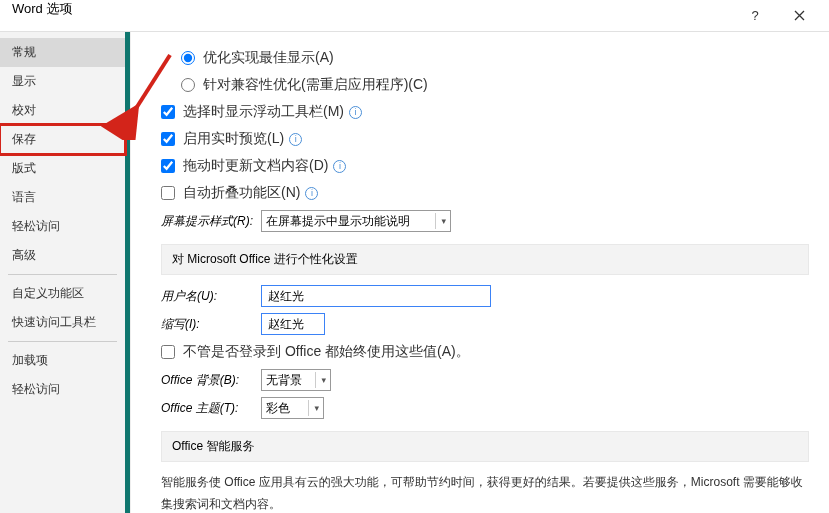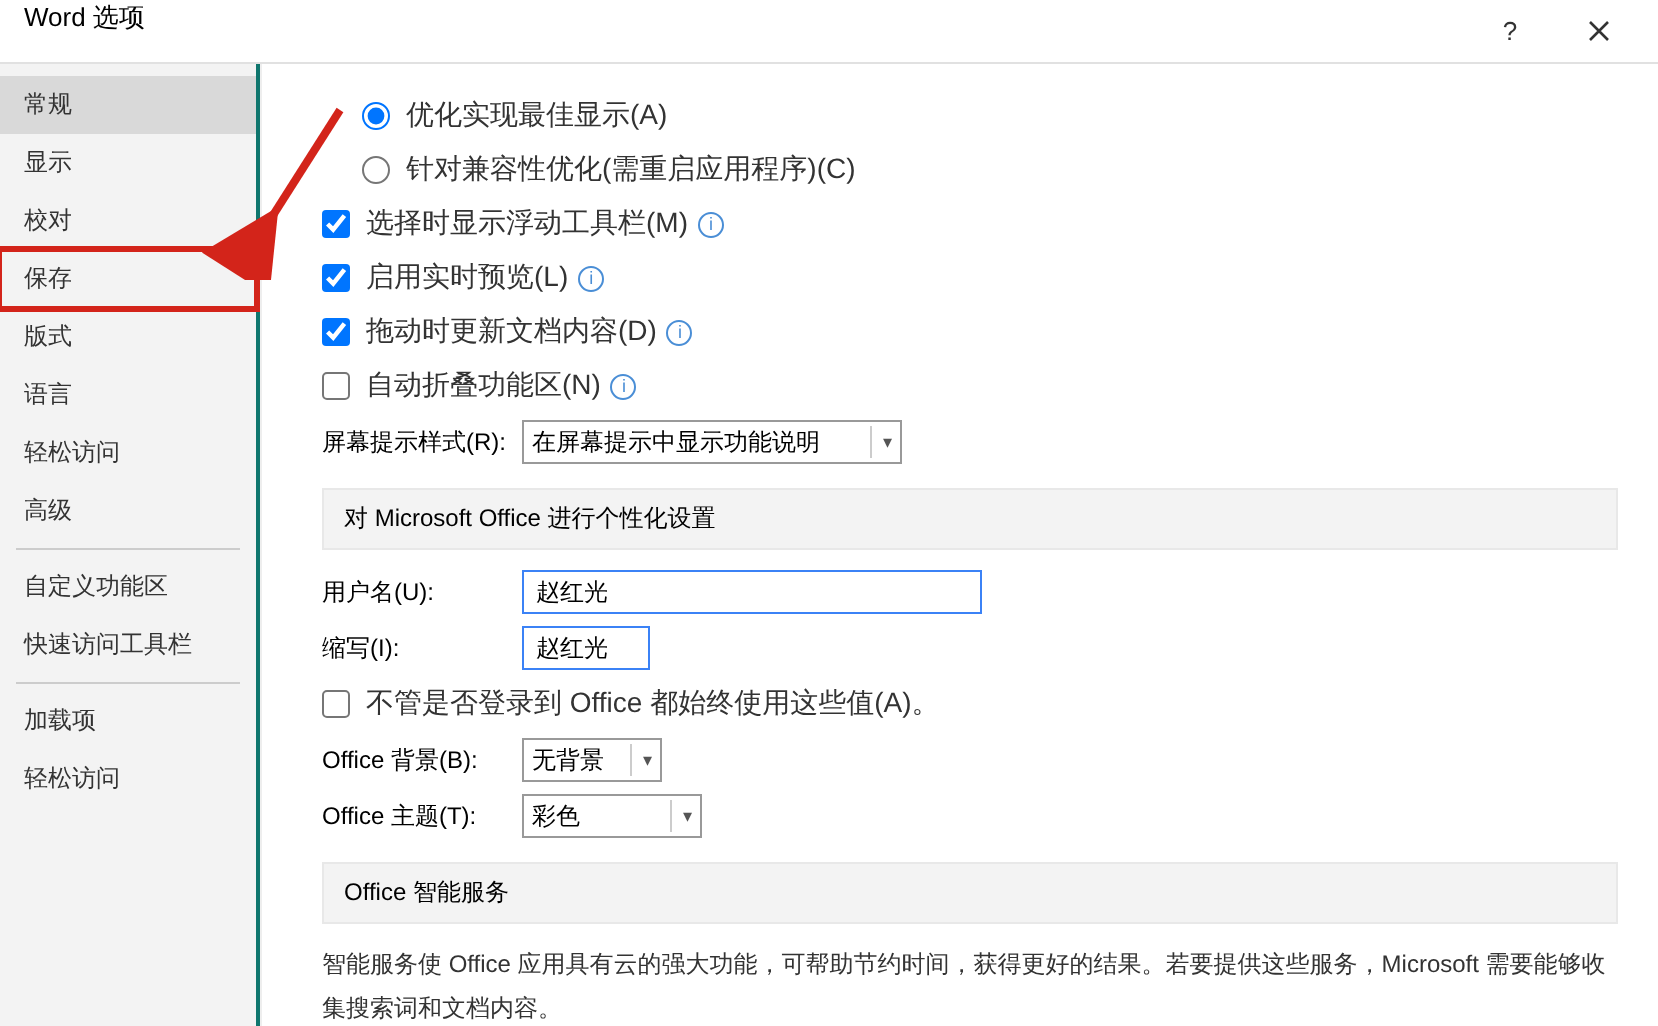--- a/index.html
+++ b/index.html
@@ -2,32 +2,32 @@
 <html><head>
 <meta charset="utf-8">
 <style>
 * { margin: 0; padding: 0; box-sizing: border-box; font-family: "Microsoft YaHei", "SimSun", Arial, sans-serif; font-size: 12px; }
 body { width: 829px; height: 513px; background: #fff; overflow: hidden; position: relative; }
 .titlebar { height: 32px; display: flex; align-items: flex-start; padding: 0 8px; border-bottom: 1px solid #e1e1e1; }
 .titlebar-title { flex: 1; padding-left: 4px; font-size: 13px; }
 .titlebar-btns { display: flex; }
 .titlebar-btn { width: 44px; height: 30px; display: flex; align-items: center; justify-content: center; font-size: 13px; color: #333; }
 .main { display: flex; height: calc(100% - 32px); }
-.sidebar { width: 130px; background: #f3f3f3; border-right: 2px solid #0f766e; padding: 6px 0; }
+.sidebar { width: 130px; background: #f3f3f3; border-right: 5px solid #0f766e; padding: 6px 0; }
 .sidebar-item { padding: 6px 12px; cursor: pointer; font-size: 13px; color: #333; }
 .sidebar-item.selected { background: #d9d9d9; }
 .sidebar-item.highlighted { outline: 3px solid #d3241a; outline-offset: -1px; }
 .sidebar-sep { height: 1px; background: #ccc; margin: 4px 8px; }
 .content { flex: 1; padding: 10px 20px 0 30px; overflow-y: auto; position: relative; border-left: 1px solid #eee; }
 .row { display: flex; align-items: center; margin: 5px 0; min-height: 22px; }
 .radio, .checkbox { width: 14px; height: 14px; margin-right: 8px; }
 .opt-label { font-size: 14px; color: #333; }
 .info-icon { display: inline-block; width: 13px; height: 13px; border: 1px solid #4a8ed6; border-radius: 50%; font-size: 9px; line-height: 11px; text-align: center; color: #4a8ed6; margin-left: 5px; }
 .form-row { display: flex; align-items: center; margin: 6px 0; }
-.form-label { width: 100px; font-size: 12px; }
+.form-label { width: 100px; font-size: 12px; font-style: italic; }
 .form-input { border: 1px solid #3b82f6; height: 22px; padding: 2px 6px; font-size: 12px; }
 .form-input.wide { width: 230px; }
 .form-input.narrow { width: 64px; }
 .form-select { border: 1px solid #999; height: 22px; padding: 2px 4px; font-size: 12px; background: #fff; display: inline-flex; align-items: center; justify-content: space-between; }
 .form-select .caret { margin-left: 8px; font-size: 9px; color: #555; border-left:1px solid #ccc; padding-left:5px; height:100%; display:flex; align-items:center;}
 .section-header { background: #f3f3f3; padding: 6px 10px; margin: 12px 0 10px 0; font-size: 12px; border:1px solid #e8e8e8;}
 .desc { font-size: 12px; color: #333; line-height: 1.8; margin: 8px 0 4px 0; }
 .arrow-overlay { position: absolute; left: 100px; top: 0; pointer-events: none; z-index: 50; }
 .indent { margin-left: 20px; }
 </style>
@@ -119,21 +119,21 @@
     </div>
     <div class="form-row">
       <span class="form-label">Office 背景(B):</span>
       <div class="form-select" style="width:70px">
         <span>无背景</span>
         <span class="caret">▾</span>
       </div>
     </div>
     <div class="form-row">
       <span class="form-label">Office 主题(T):</span>
-      <div class="form-select" style="width:90px">
+      <div class="form-select" style="width:63px">
         <span>彩色</span>
         <span class="caret">▾</span>
       </div>
     </div>
 
     <div class="section-header">Office 智能服务</div>
 
     <div class="desc">智能服务使 Office 应用具有云的强大功能，可帮助节约时间，获得更好的结果。若要提供这些服务，Microsoft 需要能够收集搜索词和文档内容。</div>
 
   </div>

